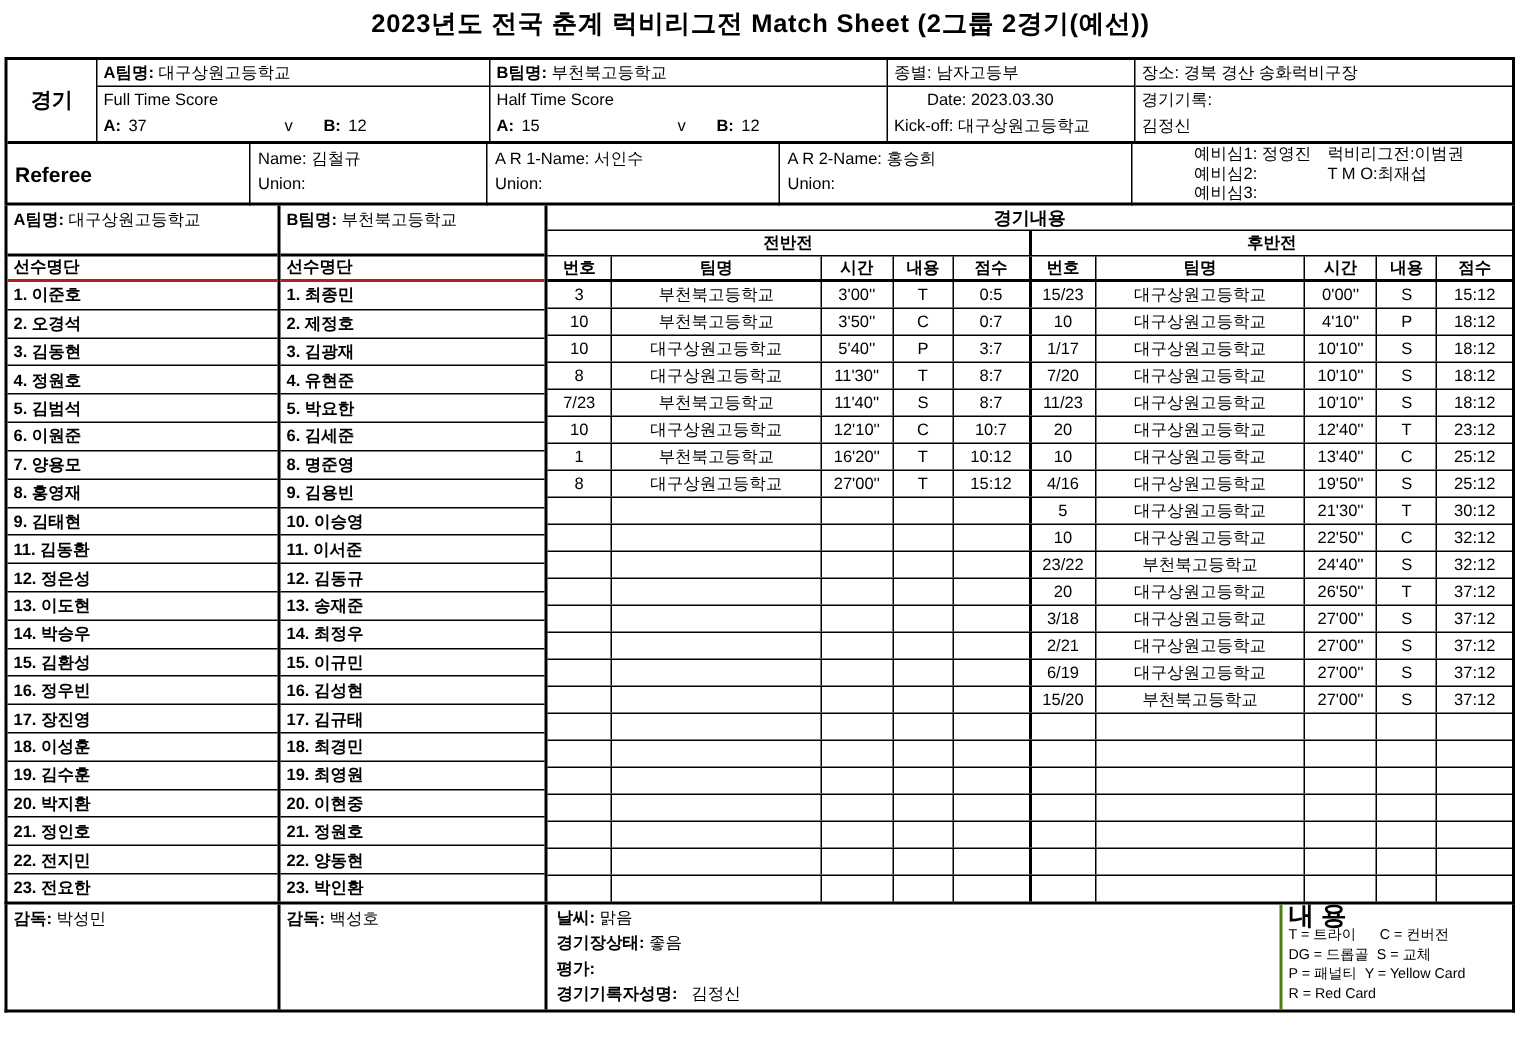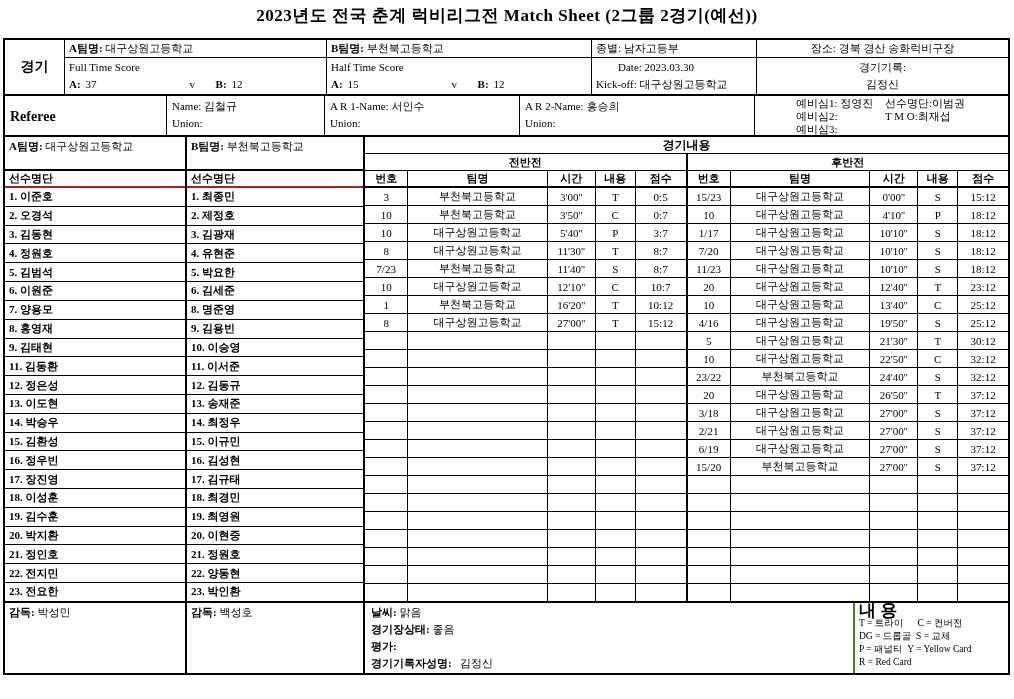--- a/index.html
+++ b/index.html
@@ -1,33 +1,33 @@
 <!DOCTYPE html>
 <html><head>
 <meta charset="utf-8">
 <style>
   html,body{margin:0;padding:0;background:#fff;}
   .sheet{position:relative;width:1014px;height:699px;background:#fff;color:#000;
-         font-family:Liberation Serif, serif;font-size:11px;overflow:hidden;}
+         font-family:Liberation Sans, sans-serif;font-size:11px;overflow:hidden;}
   .b{font-weight:bold;}
   *{box-sizing:border-box;}
 
   .title{position:absolute;top:4px;left:0;width:100%;text-align:center;
          font-size:17px;font-weight:bold;letter-spacing:0.5px;}
 
   
   .hdr{position:absolute;left:3px;top:38px;width:1007px;height:99px;border:2px solid #000;
        display:flex;flex-direction:column;}
   .hdr-r1{display:flex;height:55px;}
   .hdr-r1 > div{border-right:1px solid #000;}
   .hdr-r1 > div:last-child{border-right:none;}
   .c-match{width:60px;display:flex;align-items:center;justify-content:center;
            font-weight:bold;font-size:14px;}
   .c-col{display:flex;flex-direction:column;}
-  .c-a{width:262px;} .c-b{width:265px;} .c-cat{width:165px;} .c-venue{flex:1;text-align:center;}
+  .c-a{width:262px;} .c-b{width:265px;} .c-cat{width:165px;} .c-venue{flex:1;}
   .cell-top{height:18px;border-bottom:1px solid #000;padding:1px 4px;white-space:nowrap;overflow:hidden;}
   .cell-bot{flex:1;padding:1px 4px;line-height:17px;}
   .score-line{display:flex;white-space:pre;}
   .sl-av{margin-left:5px;flex:0 0 104px;}
   .sl-v{flex:0 0 26px;}
   .sl-bv{margin-left:5px;}
   .date-line{padding-left:22px;}
 
   .hdr-r2{display:flex;flex:1;border-top:2px solid #000;}
   .hdr-r2 > div{border-right:1px solid #000;padding:2px 5px;line-height:17px;}
@@ -156,21 +156,21 @@
         <div>A R 2-Name: 홍승희</div>
         <div>Union:</div>
       </div>
       <div class="r-off">
         <div class="r-off-left">
           <div>예비심1: 정영진</div>
           <div>예비심2:</div>
           <div>예비심3:</div>
         </div>
         <div class="r-off-right">
-          <div>선수명단:이범권</div>
+          <div>럭비리그전:이범권</div>
           <div>T M O:최재섭</div>
         </div>
       </div>
     </div>
   </div>
 
   <div class="main">
 
     <div class="col-roster col-ra">
       <div class="team-cell">

